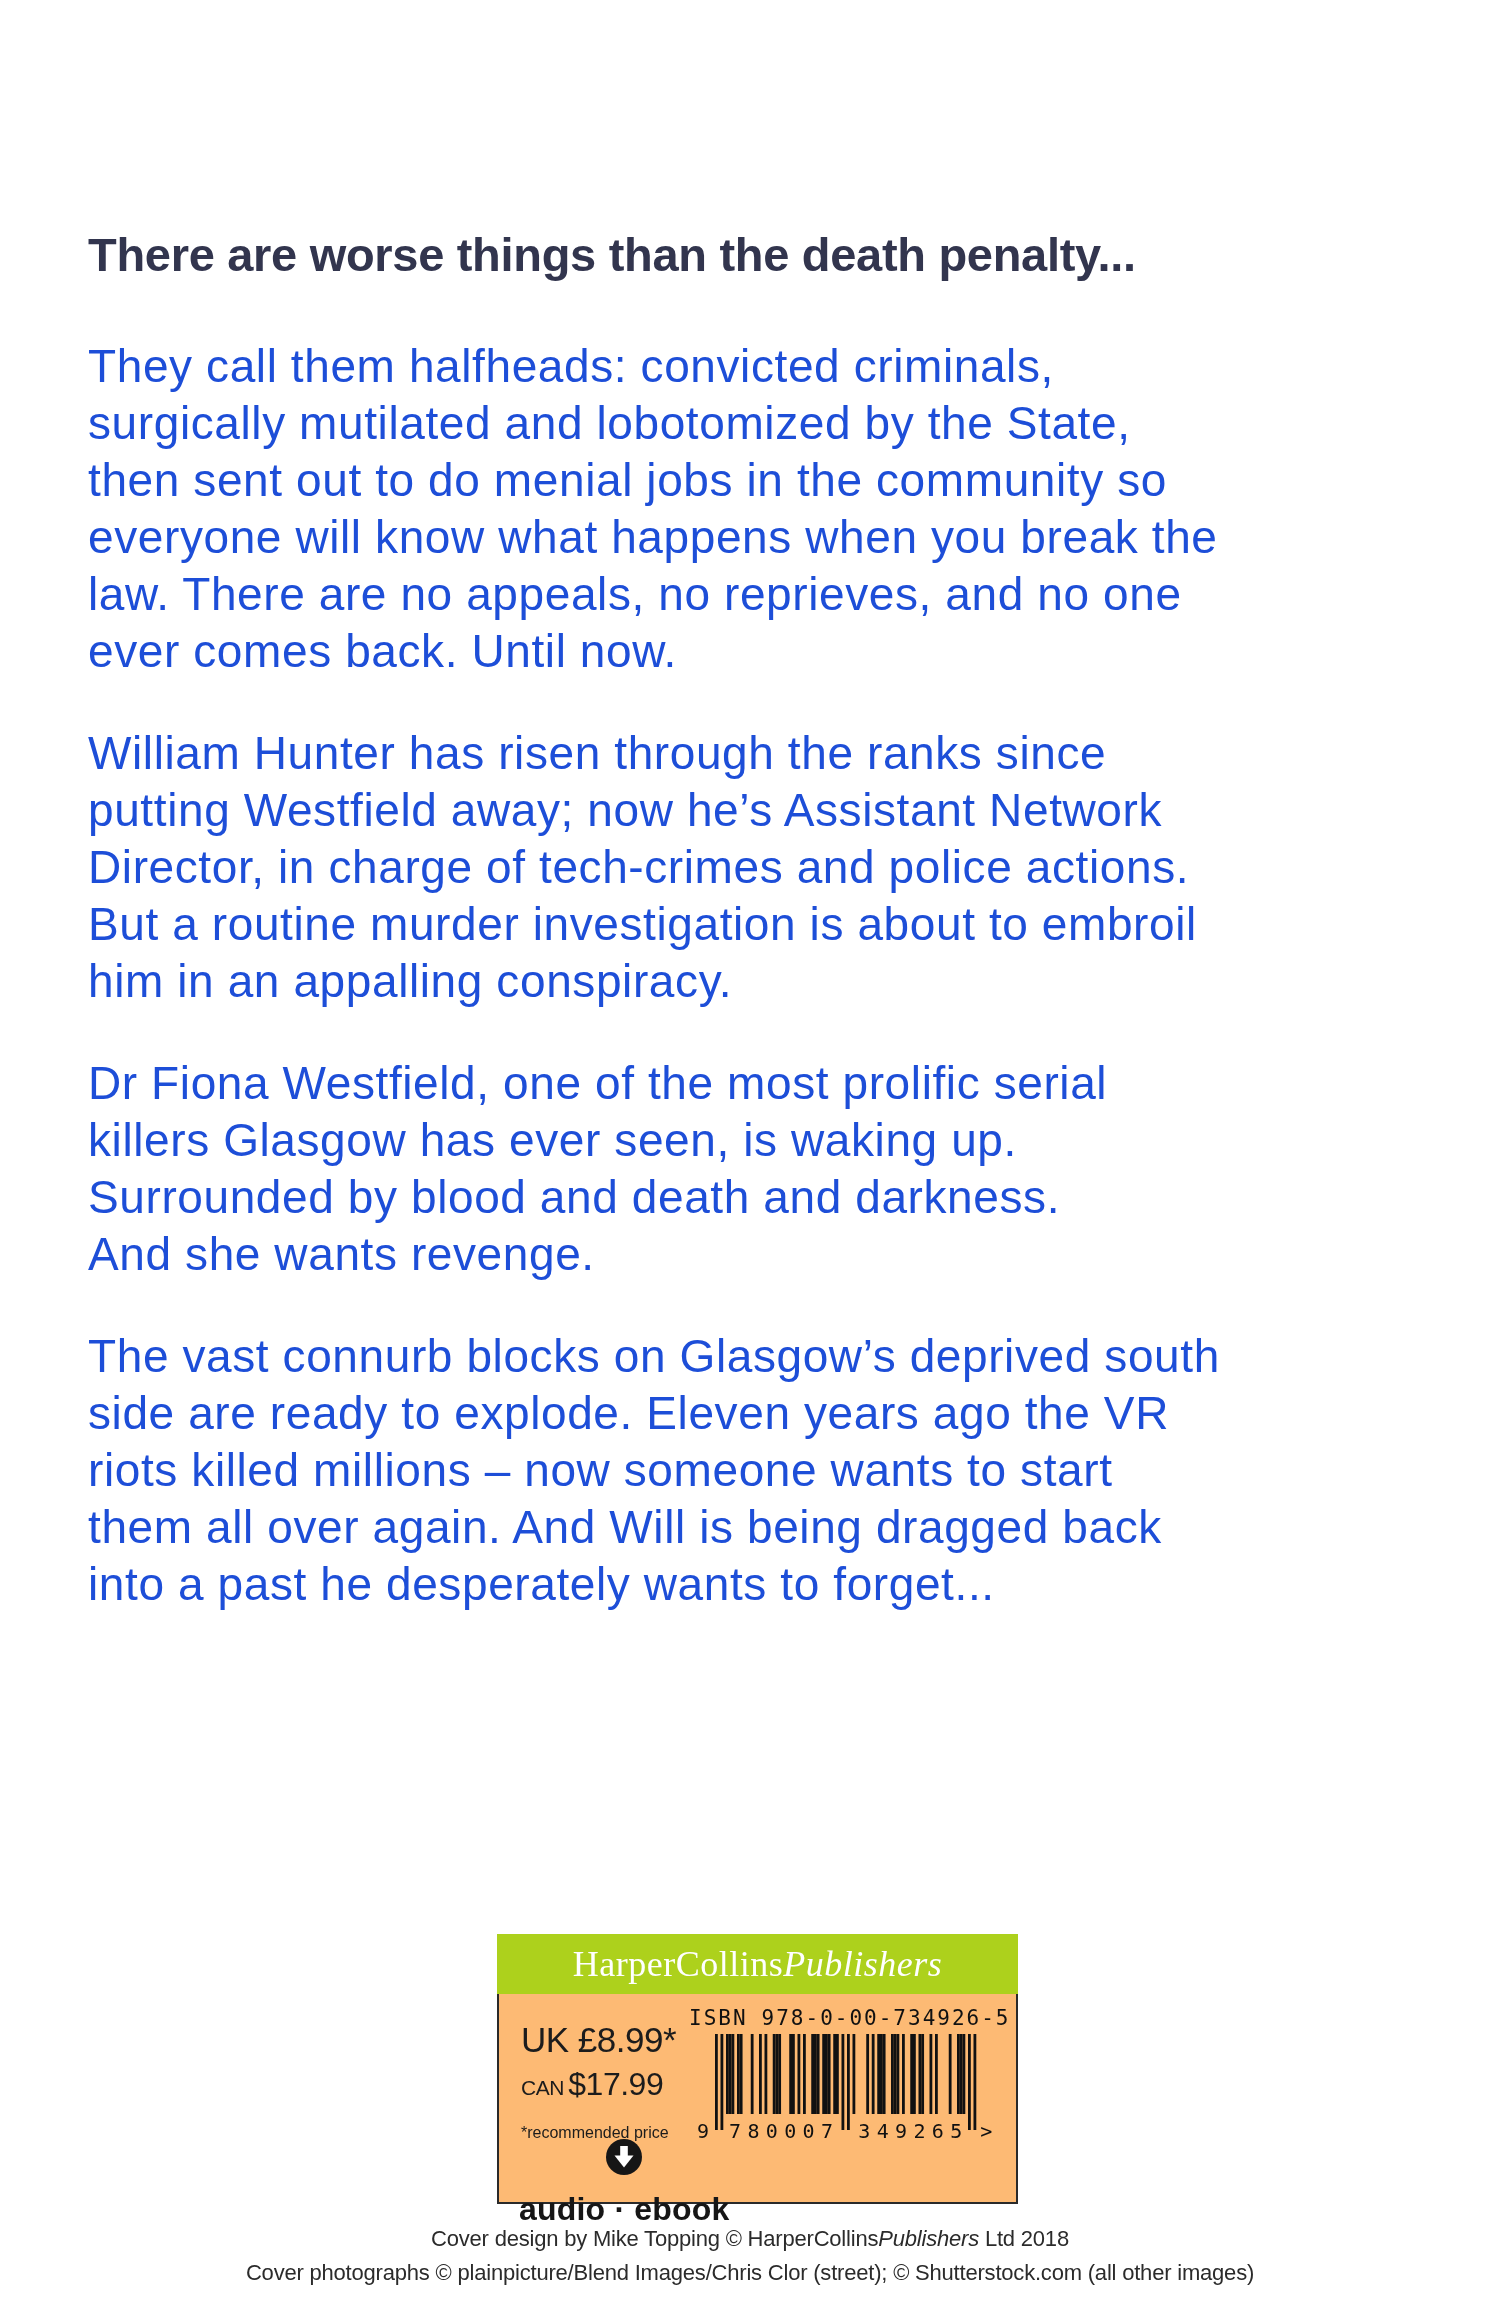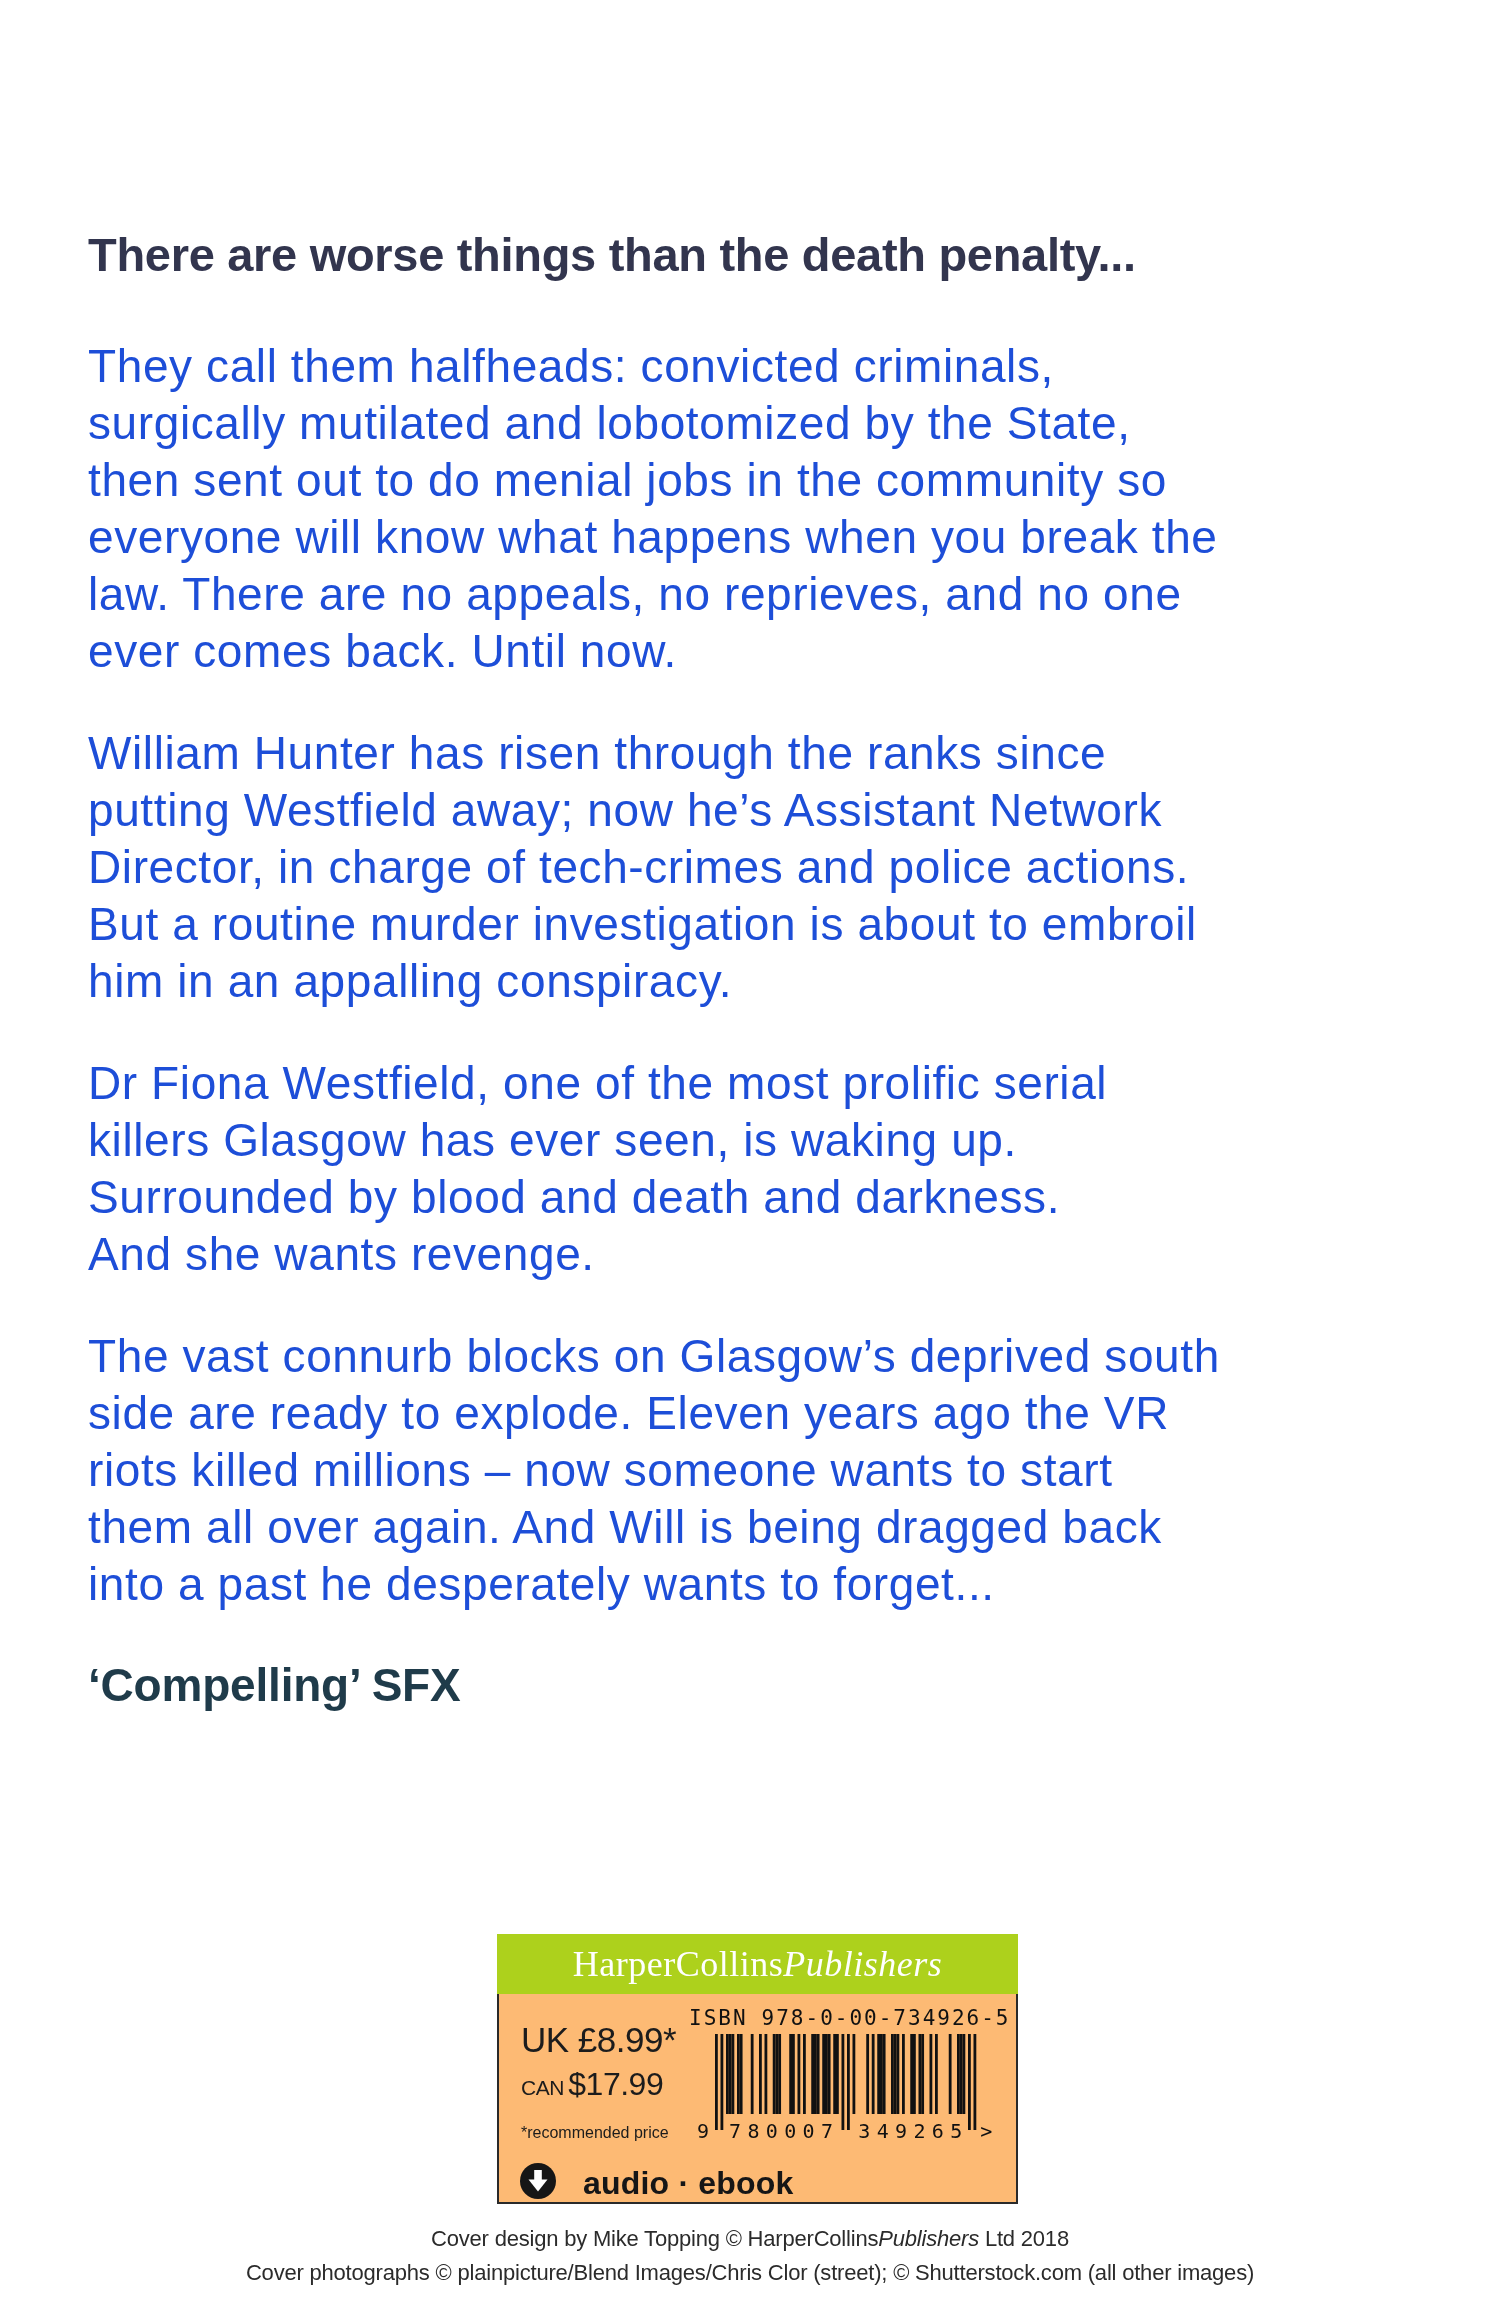--- a/index.html
+++ b/index.html
@@ -39,21 +39,21 @@
   .band-text .it { font-style:italic; }
   .boxbody {
     position:relative; height:210px; background:#fdba74;
     border:2px solid #2a2a2a; border-top:0;
   }
   .price-uk { position:absolute; left:22px; top:26px; font-size:35px; color:#1c1c1c; letter-spacing:-0.5px; }
   .price-can { position:absolute; left:22px; top:72px; color:#1c1c1c; }
   .price-can .lbl { font-size:21px; letter-spacing:-0.5px; }
   .price-can .val { font-size:32px; letter-spacing:-0.5px; }
   .price-note { position:absolute; left:22px; top:130px; font-size:16px; color:#1c1c1c; }
-  .formats { position:absolute; left:20px; top:168px; display:flex; align-items:center; gap:26px; }
+  .formats { position:absolute; left:20px; top:144px; display:flex; align-items:center; gap:11px;flex-direction:column; }
   .formats-label { font-size:32px; font-weight:700; color:#161616; letter-spacing:0.2px; }
   .isbn {
     position:absolute; left:190px; top:12px; width:315px; text-align:center;
     font-family:"DejaVu Sans Mono", monospace; font-size:21px;
     letter-spacing:2px; color:#111111; white-space:nowrap;
   }
   .isbn .gap { display:inline-block; width:14px; }
   #barcode { position:absolute; left:196px; top:40px; }
   #barcode-svg rect { fill:#111111; }
   #barcode-svg text {
@@ -87,21 +87,20 @@
 him in an appalling conspiracy.</p>
     <p class="blurb">Dr Fiona Westfield, one of the most prolific serial
 killers Glasgow has ever seen, is waking up.
 Surrounded by blood and death and darkness.
 And she wants revenge.</p>
     <p class="blurb">The vast connurb blocks on Glasgow’s deprived south
 side are ready to explode. Eleven years ago the VR
 riots killed millions – now someone wants to start
 them all over again. And Will is being dragged back
 into a past he desperately wants to forget...</p>
-    <div class="quote">‘Compelling’ SFX</div>
   </div>
 
   <div class="pubbox">
     <div class="band">
       <span class="band-text"><span>HarperCollins</span><span class="it">Publishers</span></span>
     </div>
     <div class="boxbody">
       <div class="price-uk">UK £8.99*</div>
       <div class="price-can"><span class="lbl">CAN</span>
         <span class="val">$17.99</span></div>

